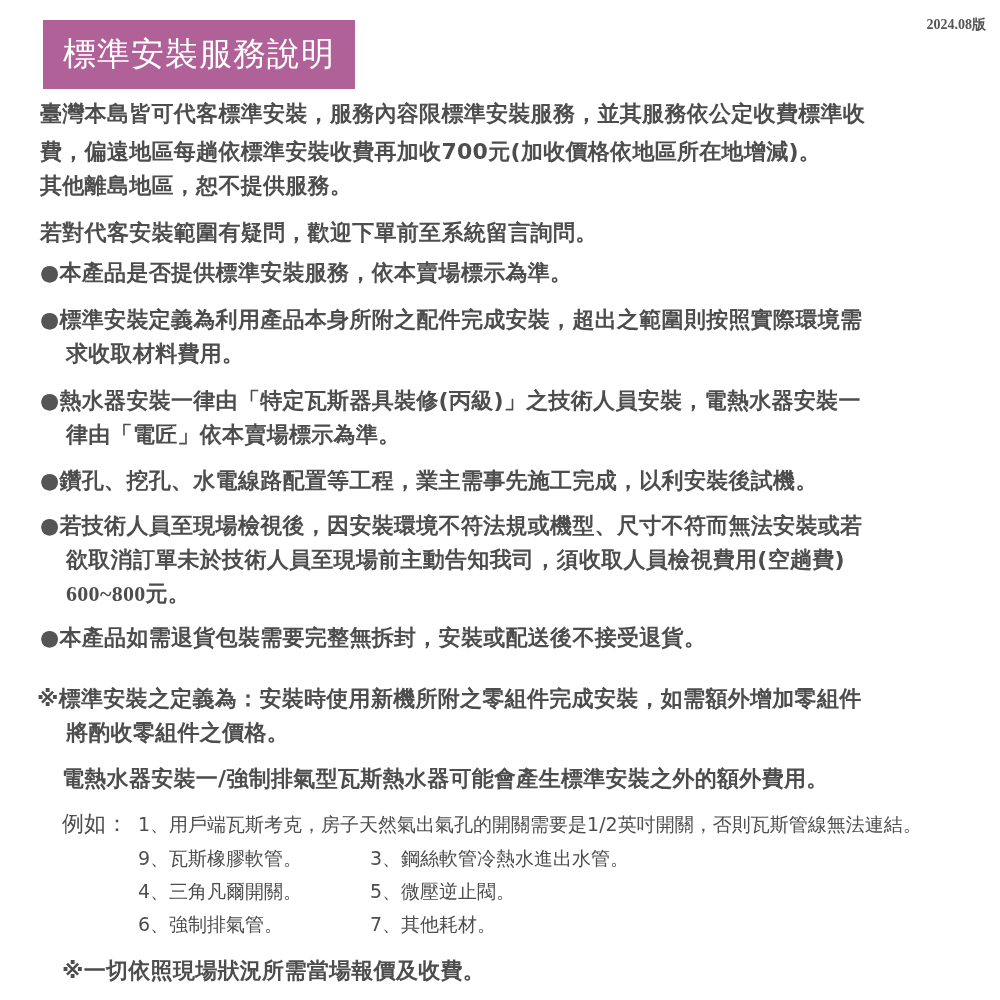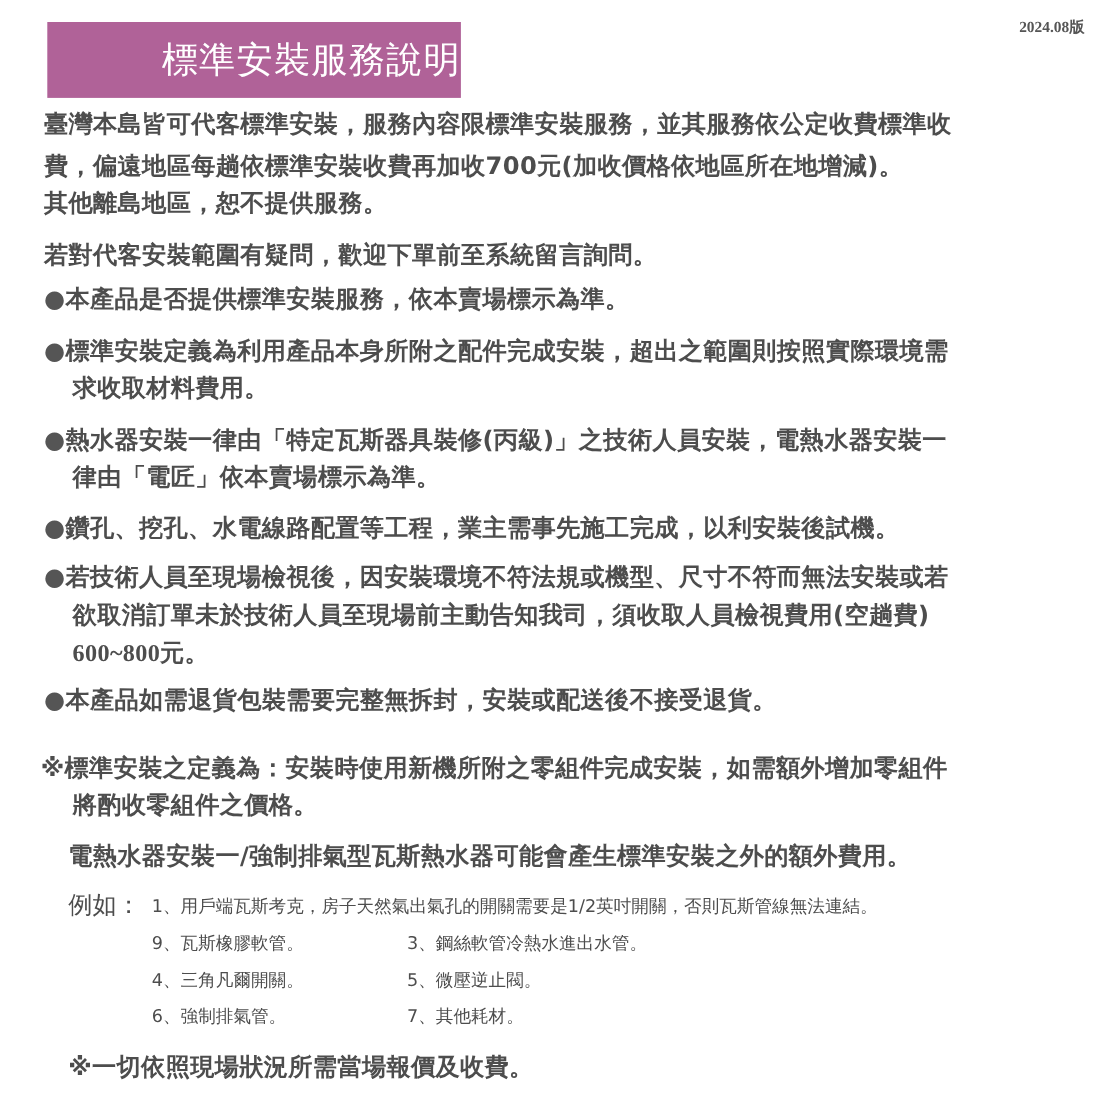--- a/index.html
+++ b/index.html
@@ -1,28 +1,28 @@
 <!DOCTYPE html>
 <html><head>
   <meta charset="utf-8">
   <style>
     html, body { margin: 0; padding: 0; }
     body {
       width: 1000px; height: 1000px; background: #ffffff; position: relative; overflow: hidden;
       font-family: "DejaVu Sans", "Liberation Sans", sans-serif; color: #4a4a4a;
     }
     .version { position: absolute; right: 14px; top: 16px; font-family: "Liberation Serif", "DejaVu Serif", serif; font-weight: bold; font-size: 14px; color: #555; }
-    .title-box { position: absolute; left: 43px; top: 20px; width: 376px; height: 69px; background: #b06298; display: flex; align-items: center; justify-content: flex-end; }
+    .title-box { position: absolute; left: 43px; top: 20px; width: 312px; height: 69px; background: #b06298; display: flex; align-items: center; justify-content: center; }
     .title-text { color: #ffffff; font-size: 33px; letter-spacing: 1px; }
     .line { position: absolute; left: 40px; font-size: 22px; line-height: 32px; white-space: nowrap; color: #4d4d4d; letter-spacing: 0.3px; font-weight: bold; }
     .bullet { color: #555; }
     .indent { left: 66px; }
     .num { font-family: "Liberation Serif", "DejaVu Serif", serif; text-align: right; }
     .example-label { position: absolute; left: 62px; top: 808px; font-size: 22px; line-height: 32px; color: #4d4d4d; }
-    .item { position: absolute; font-size: 16px; line-height: 22px; white-space: nowrap; color: #4d4d4d; }
+    .item { position: absolute; font-size: 19px; line-height: 22px; white-space: nowrap; color: #4d4d4d; }
   </style>
 </head>
 <body>
 
 <div class="version">2024.08版</div>
 
 <div class="title-box">
   <span class="title-text">標準安裝服務說明</span>
 </div>
 

